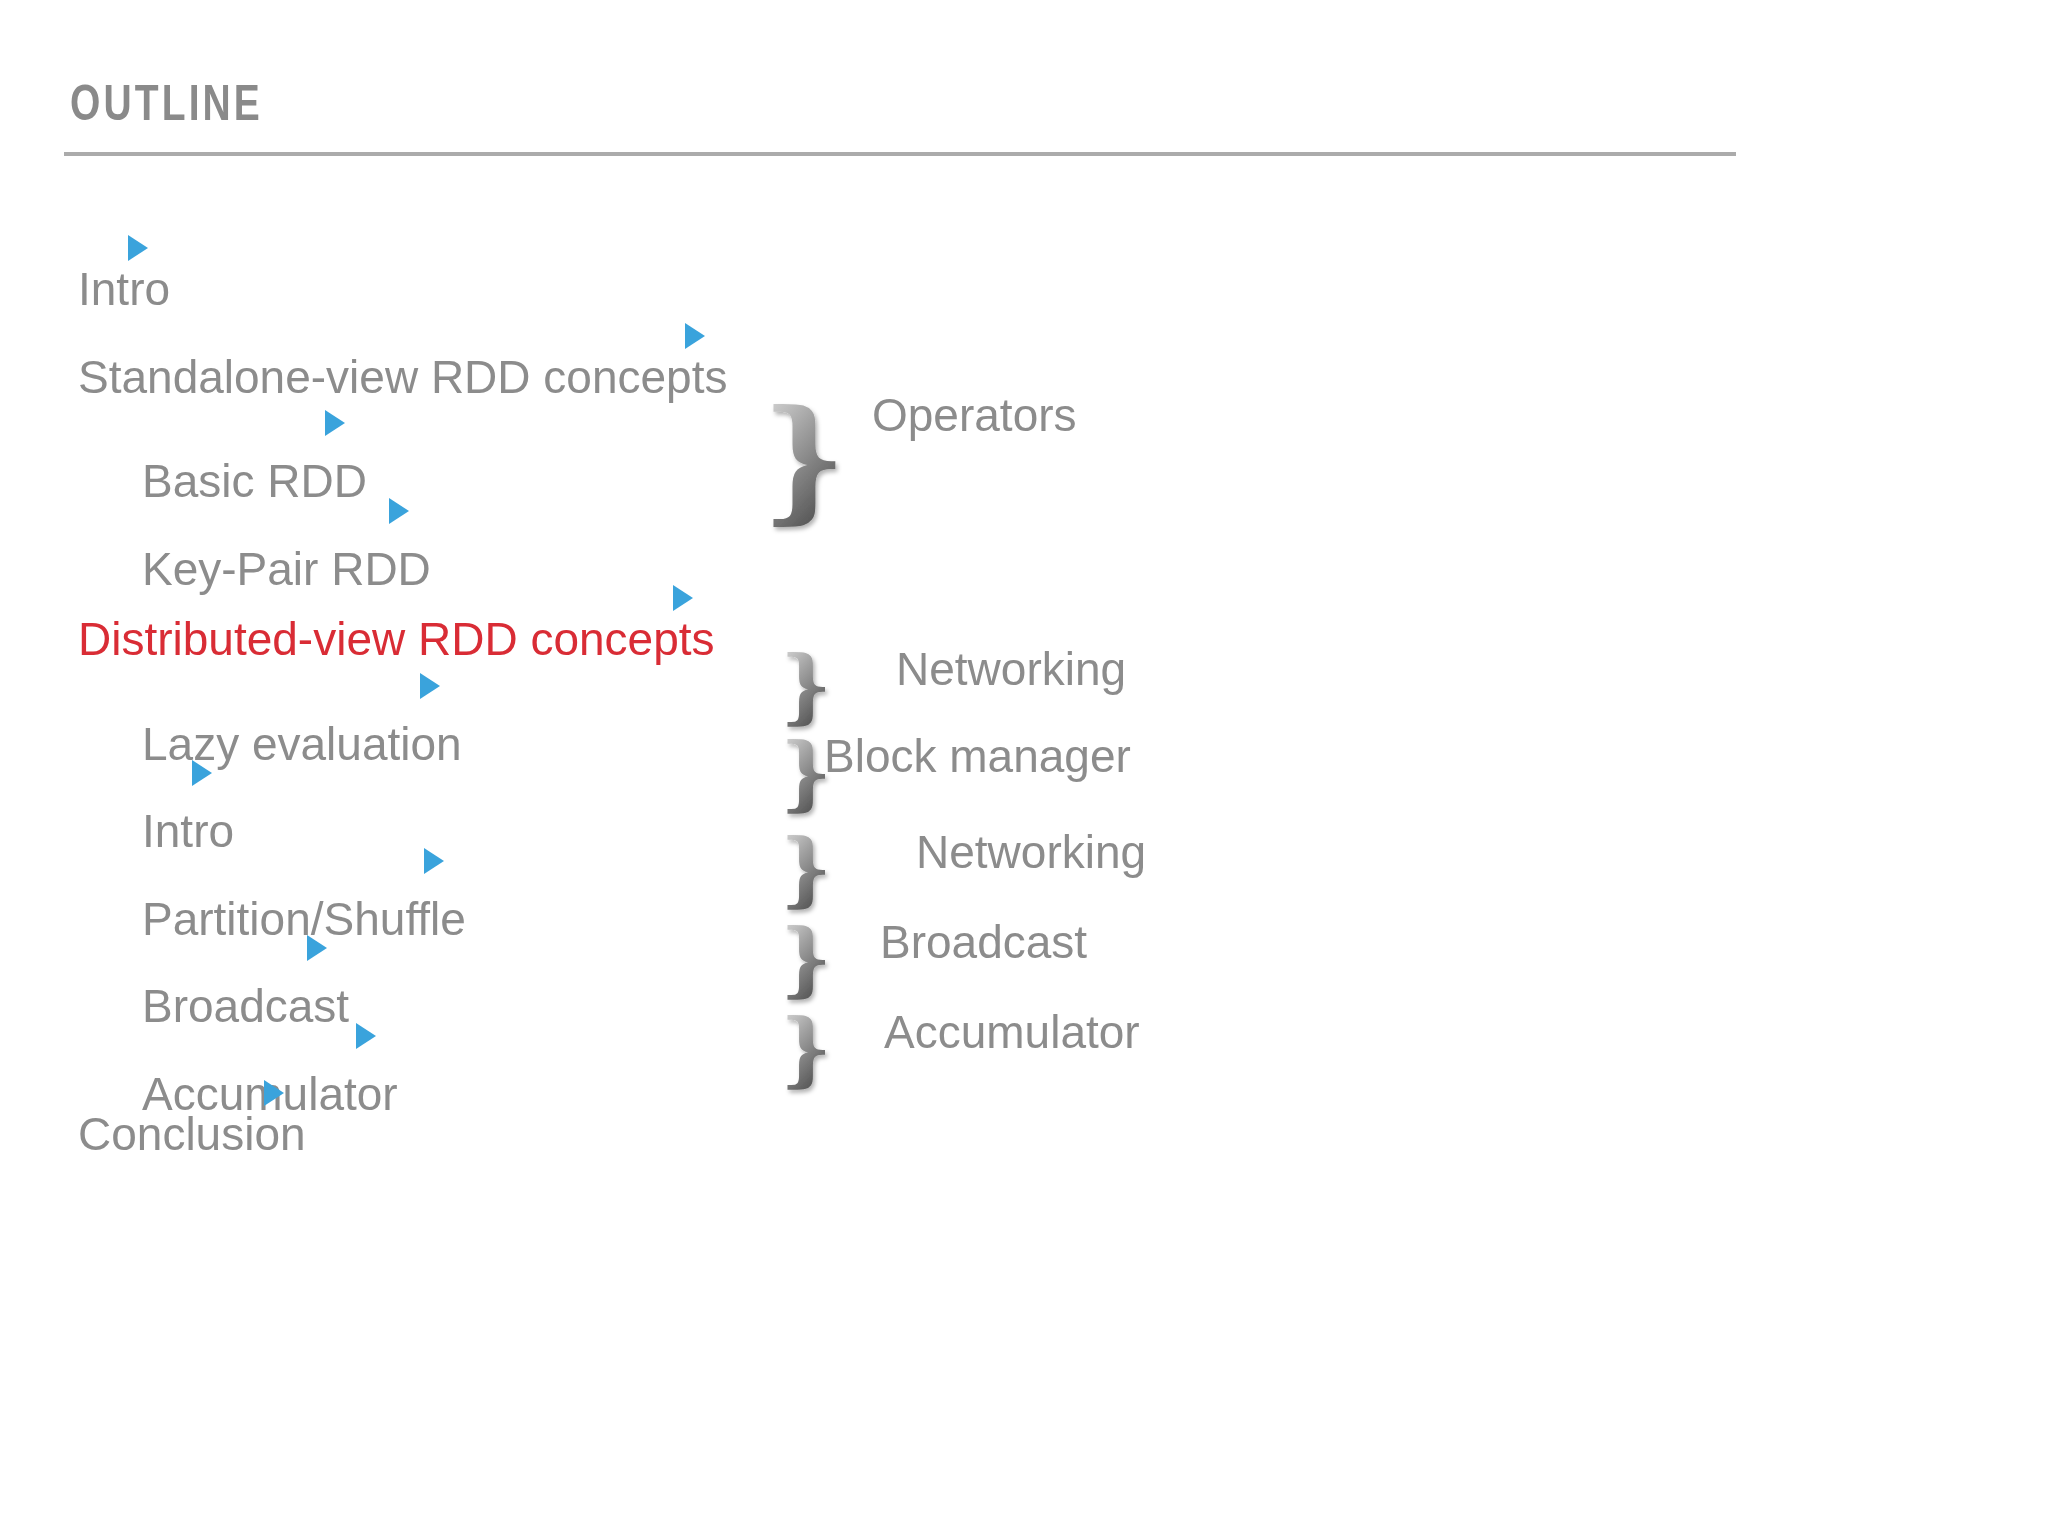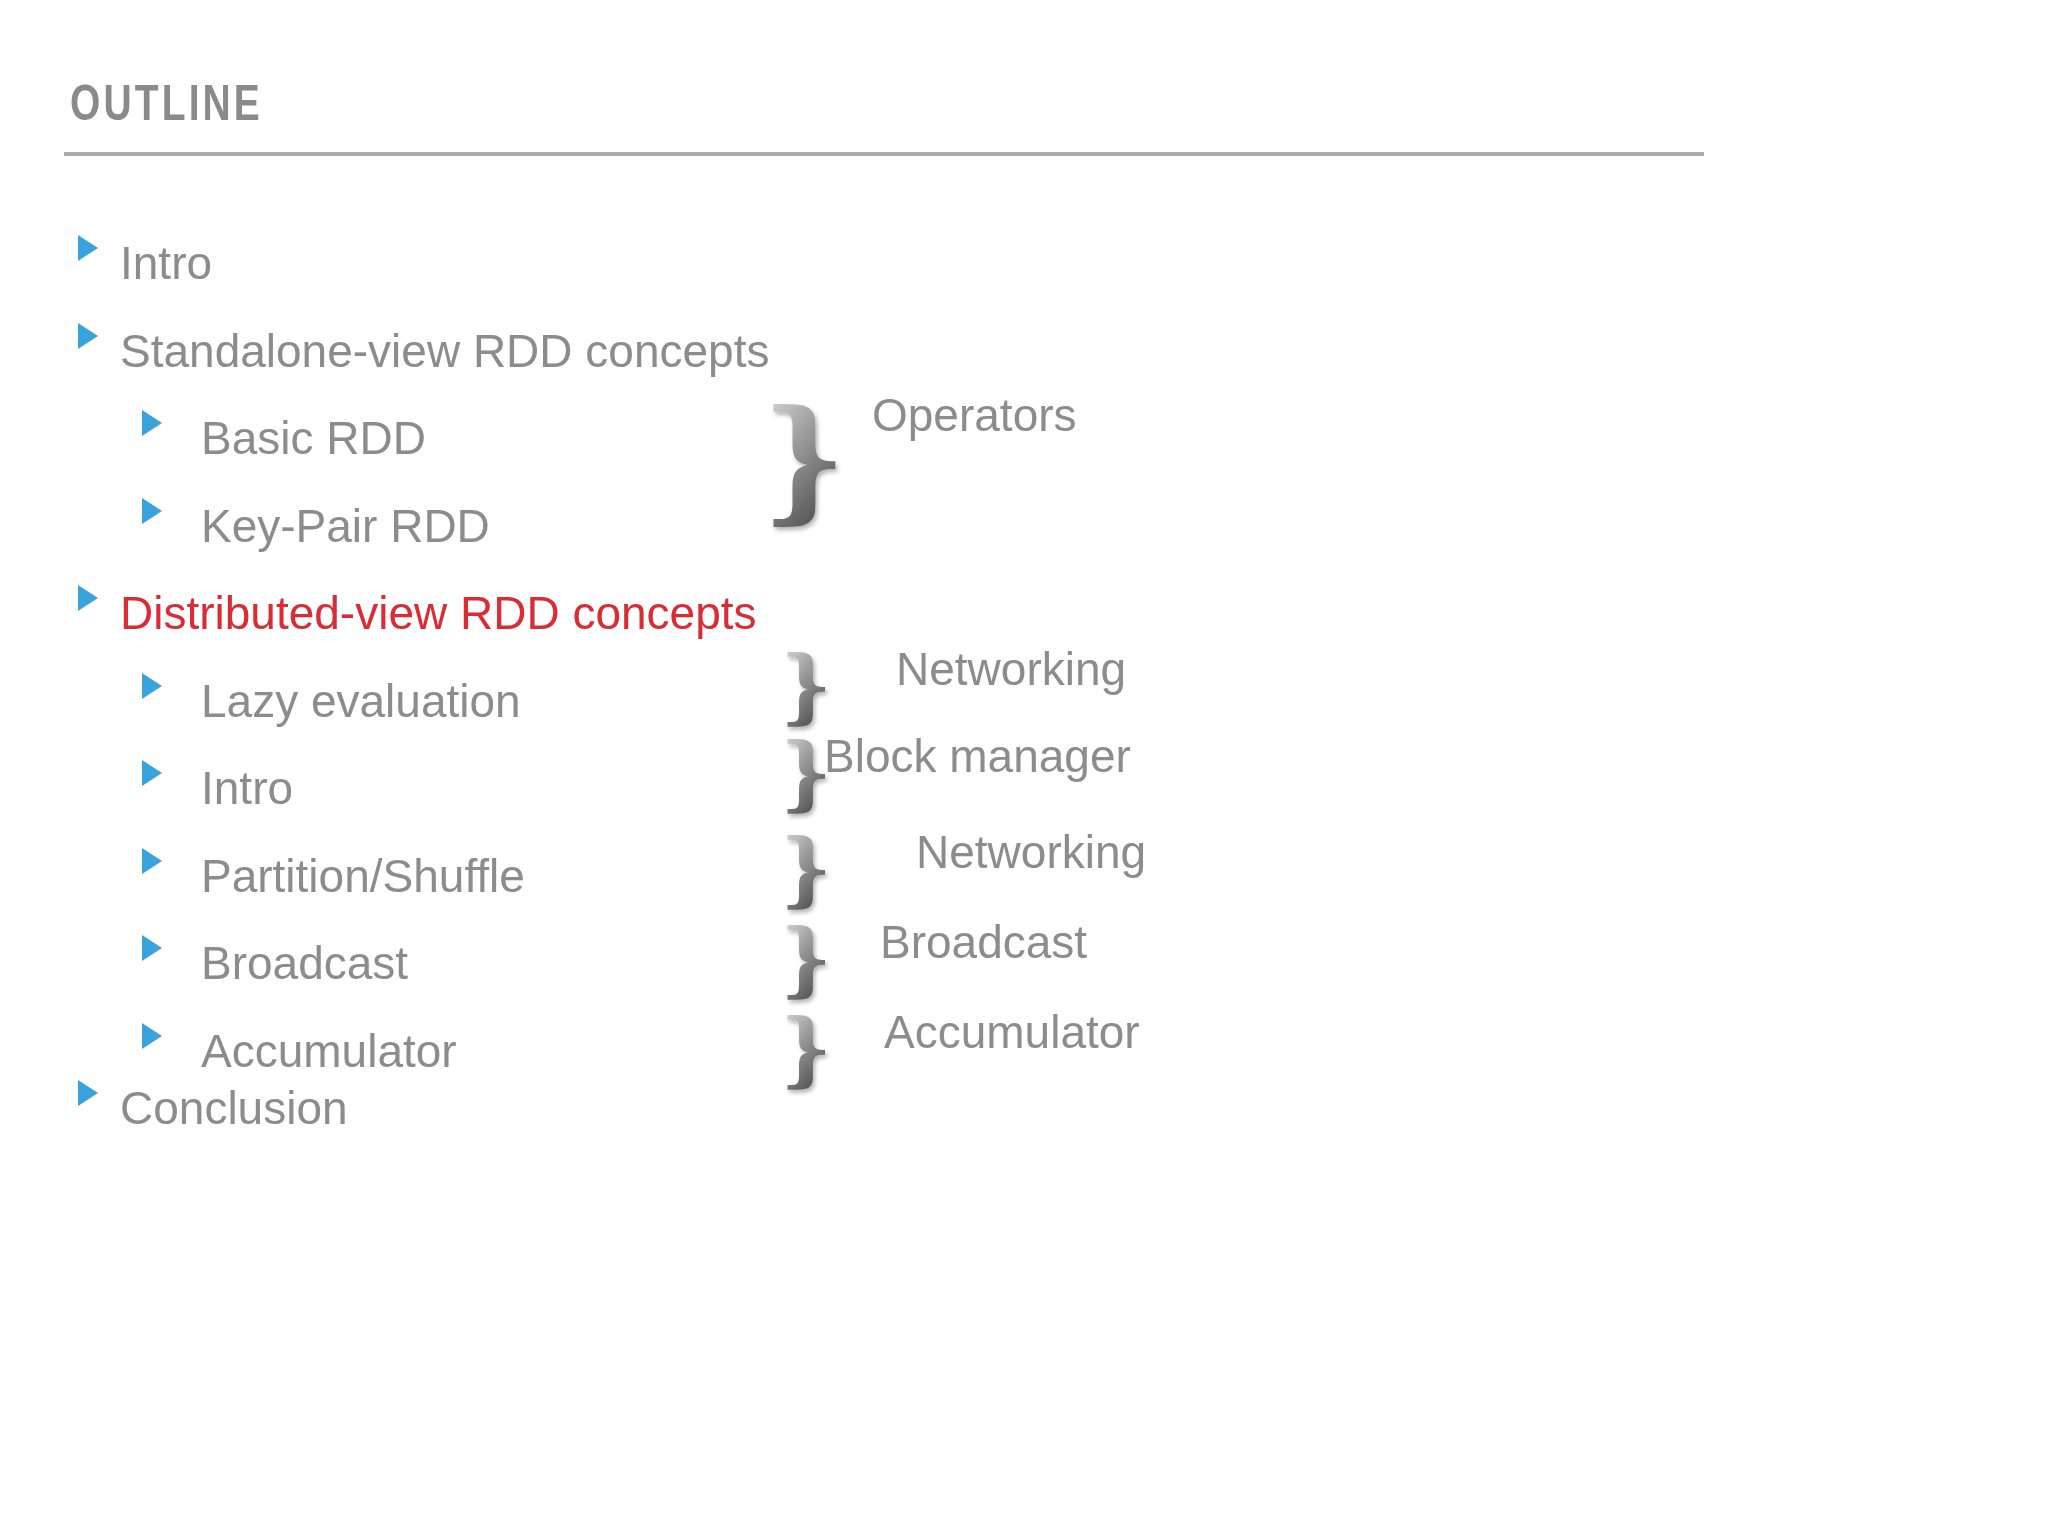--- a/index.html
+++ b/index.html
@@ -2,39 +2,40 @@
 <html style="--title-gray: #8a8a8a; --rule-gray: #ababab; --text-gray: #8c8c8c; --highlight-red: #d92c35; --bullet-blue: #3aa3dc; --brace-light: #e6e6e6; --brace-mid: #a0a0a0; --brace-dark: #4e4e4e;"><head>
 <meta charset="utf-8">
 <style>
   html,body{margin:0;padding:0;background:#ffffff;}
   .slide{
     position:relative;
     width:1704px;height:1536px;
     background:#ffffff;
     overflow:hidden;
     font-family:"Liberation Sans", sans-serif;
+    padding-left:32px;
   }
   
   .title{
     position:absolute;left:70px;top:74px;margin:0;
     font-size:50px;font-weight:bold;letter-spacing:4px;
     color:var(--title-gray,#8a8a8a);
     transform:scaleX(0.78);transform-origin:left center;
     white-space:nowrap;
   }
   .rule{
     position:absolute;left:64px;top:152px;width:1920px;height:4px;
     background:var(--rule-gray,#ababab);
   }
   
   .outline{list-style:none;margin:0;padding:0;}
   .item{
-    position:absolute;display:flex;align-items:flex-start;
+    position:absolute;display:flex;align-items:flex-end;
     height:56px;line-height:56px;white-space:nowrap;
-    font-size:46px;color:var(--text-gray,#8c8c8c);
+    font-size:46px;color:var(--text-gray,#8c8c8c);flex-direction:column;
   }
   .item.lvl1{left:78px;}
   .item.lvl2{left:142px;gap:17px;}
   .tri{
     width:0;height:0;flex:0 0 auto;
     border-left:20px solid var(--bullet-blue,#3aa3dc);
     border-top:13px solid transparent;
     border-bottom:13px solid transparent;
     margin-right:22px;
   }

